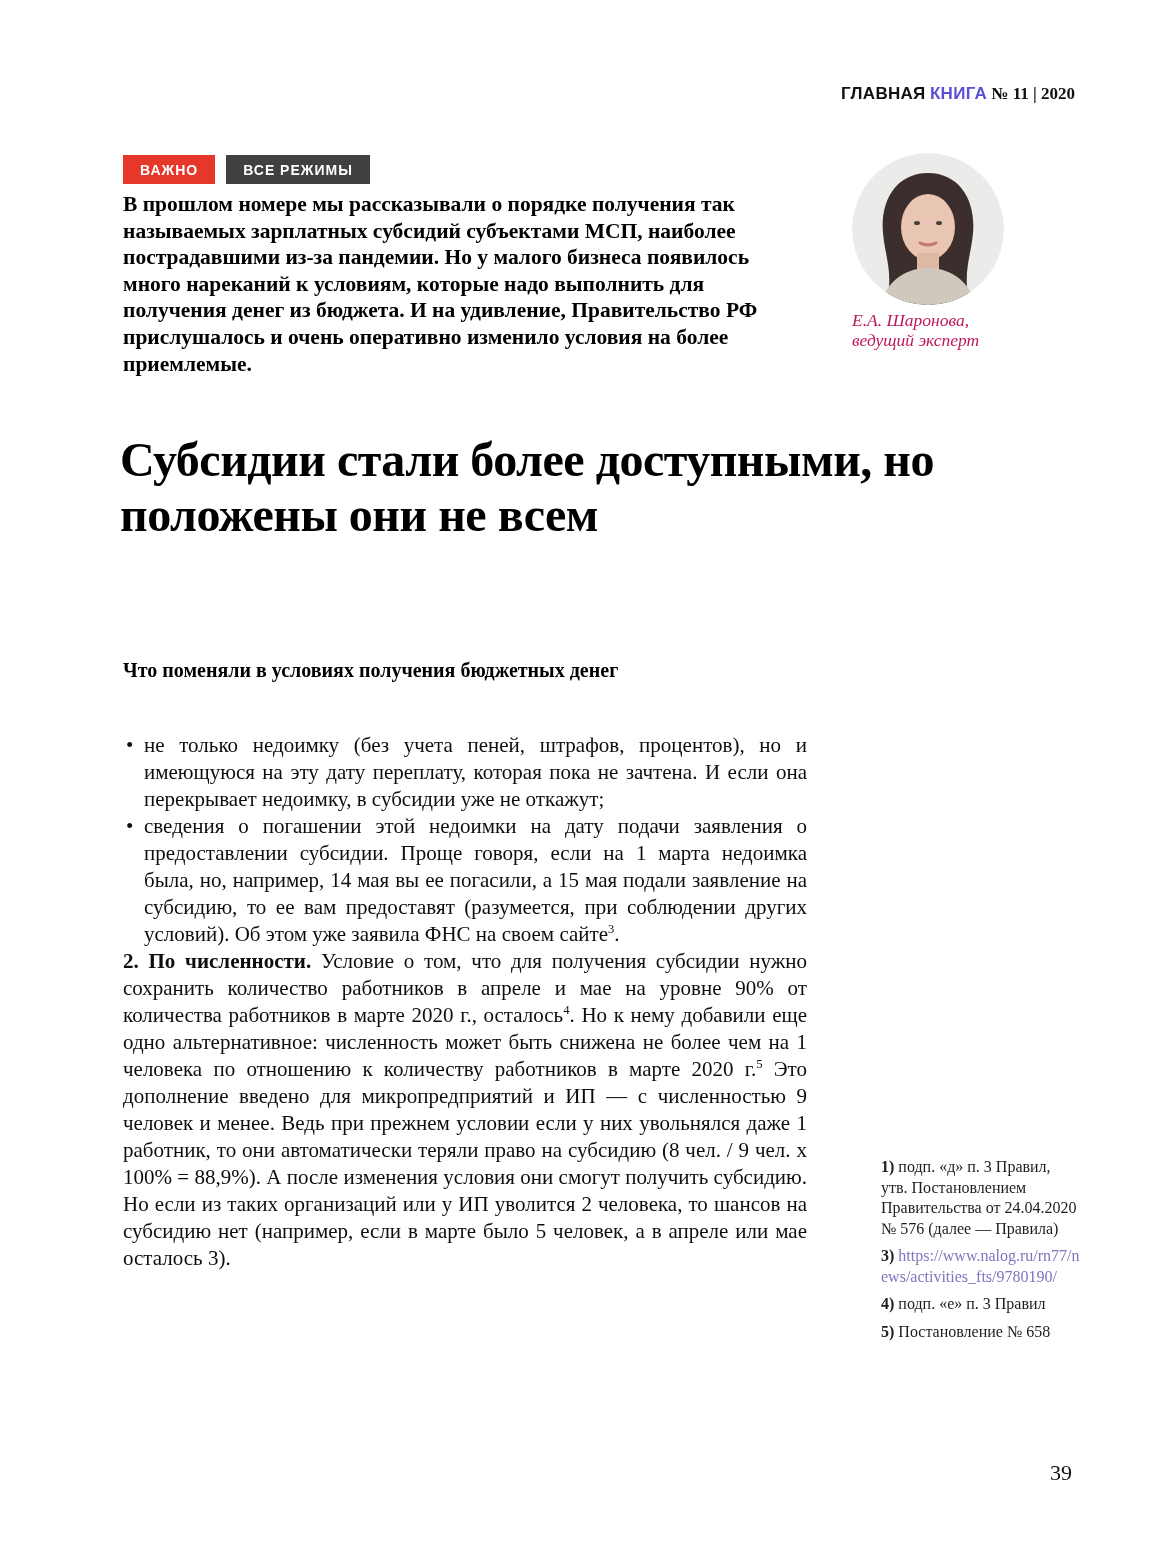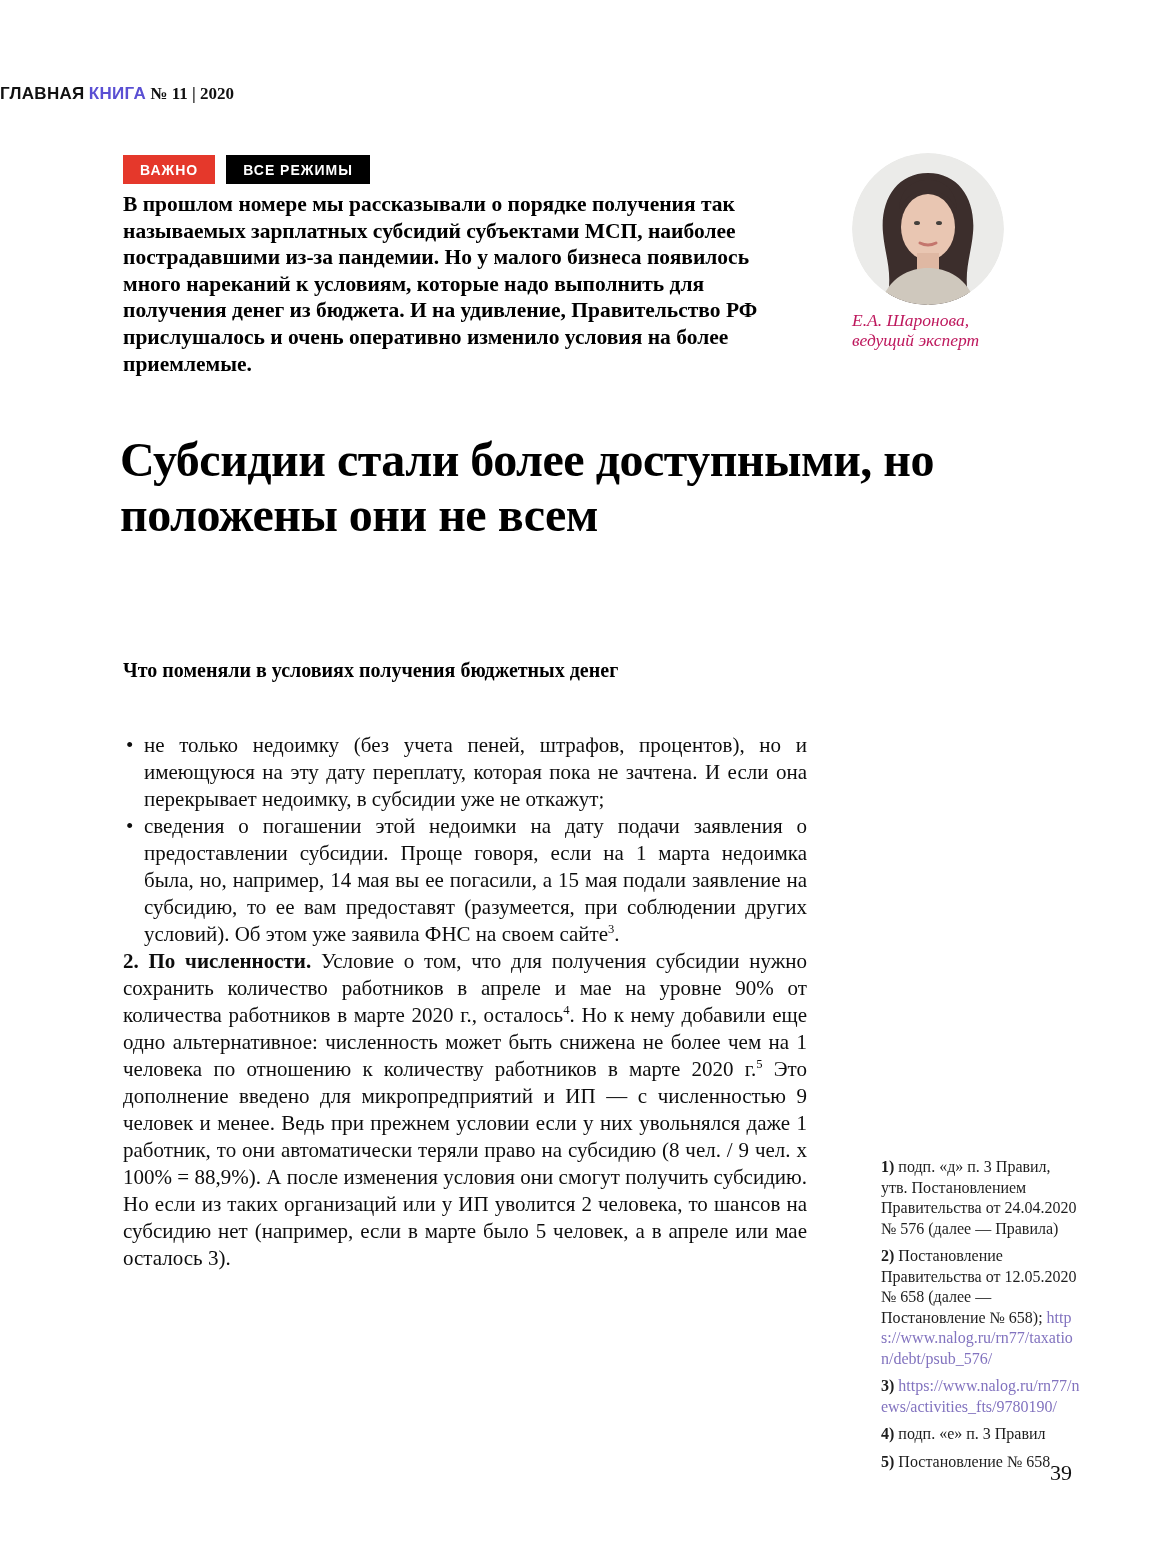--- a/index.html
+++ b/index.html
@@ -1,20 +1,20 @@
 <!DOCTYPE html>
 <html><head>
 <meta charset="utf-8">
 <style>
   html,body { margin:0; padding:0; background:#fff; }
   .page { position:relative; width:1163px; height:1559px; background:#ffffff;
           font-family:"Liberation Serif", serif; color:#111; overflow:hidden; }
 
   
-  .header { position:absolute; top:84px; left:0; right:88px; 
+  .header { position:absolute; top:84px; left:0; right:88px; text-align:right;
             font-size:17px; font-weight:bold; white-space:nowrap; }
   .brand-sans { font-family:"Liberation Sans", sans-serif; letter-spacing:.3px; }
   .issue { font-family:"Liberation Serif", serif; }
 
   
   .badges { position:absolute; top:155px; left:123px; display:flex; gap:11px;
             font-family:"Liberation Sans", sans-serif; }
   .badge { color:#fff; font-weight:bold; font-size:14px; letter-spacing:1px;
            padding:8px 17px 7px; line-height:1; }
 
@@ -62,21 +62,21 @@
 
   <div class="header">
     <span class="brand-sans">ГЛАВНАЯ</span>
     <span> </span>
     <span class="brand-sans" id="brand-purple" style="color: rgb(90, 79, 211);">КНИГА</span>
     <span class="issue"> № 11 | 2020</span>
   </div>
 
   <div class="badges" id="badges">
       <div class="badge" style="background: rgb(229, 56, 43);">ВАЖНО</div>
-      <div class="badge" style="background: #000000;">ВСЕ РЕЖИМЫ</div>
+      <div class="badge" style="background: #404040;">ВСЕ РЕЖИМЫ</div>
     </div>
 
   <div class="intro">В прошлом номере мы рассказывали о порядке получения так называемых зарплатных субсидий субъектами МСП, наиболее пострадавшими из-за пандемии. Но у малого бизнеса появилось много нареканий к условиям, которые надо выполнить для получения денег из бюджета. И на удивление, Правительство РФ прислушалось и очень оперативно изменило условия на более приемлемые.</div>
 
   <div class="photo">
     <svg width="152" height="152" viewBox="0 0 152 152">
       <defs>
           <clipPath id="pc">
             <circle cx="76" cy="76" r="76"></circle>
           </clipPath>
@@ -105,21 +105,20 @@
   <div class="section-heading">Что поменяли в условиях получения бюджетных денег</div>
 
   <div class="article" id="article">
       <div class="li"><span>не только недоимку (без учета пеней, штрафов, процентов), но и имеющуюся на эту дату переплату, которая пока не зачтена. И если она перекрывает недоимку, в субсидии уже не откажут;</span></div>
       <div class="li"><span>сведения о погашении этой недоимки на дату подачи заявления о предоставлении субсидии. Проще говоря, если на 1 марта недоимка была, но, например, 14 мая вы ее погасили, а 15 мая подали заявление на субсидию, то ее вам предоставят (разумеется, при соблюдении других условий). Об этом уже заявила ФНС на своем сайте</span><sup>3</sup><span>.</span></div>
       <p class="p"><b>2. По численности. </b><span>Условие о том, что для получения субсидии нужно сохранить количество работников в апреле и мае на уровне 90% от количества работников в марте 2020 г., осталось</span><sup>4</sup><span>. Но к нему добавили еще одно альтернативное: численность может быть снижена не более чем на 1 человека по отношению к количеству работников в марте 2020 г.</span><sup>5</sup><span> Это дополнение введено для микропредприятий и ИП — с численностью 9 человек и менее. Ведь при прежнем условии если у них увольнялся даже 1 работник, то они автоматически теряли право на субсидию (8 чел. / 9 чел. x 100% = 88,9%). А после изменения условия они смогут получить субсидию. Но если из таких организаций или у ИП уволится 2 человека, то шансов на субсидию нет (например, если в марте было 5 человек, а в апреле или мае осталось 3).</span></p>
     </div>
 
   <div class="footnotes" id="footnotes">
       <div class="fn"><span class="fn-num">1) </span><span>подп. «д» п. 3 Правил, утв. Постановлением Правительства от 24.04.2020 № 576 (далее — Правила)</span></div>
-      <div class="fn"><span class="fn-num">2) </span><span>Постановление Правительства от 12.05.2020 № 658 (далее — Постановление № 658); </span><a href="#" style="color: rgb(130, 115, 191);">https://www.nalog.ru/rn77/taxation/debt/psub_576/</a></div>
       <div class="fn"><span class="fn-num">3) </span><a href="#" style="color: rgb(130, 115, 191);">https://www.nalog.ru/rn77/news/activities_fts/9780190/</a></div>
       <div class="fn"><span class="fn-num">4) </span><span>подп. «е» п. 3 Правил</span></div>
       <div class="fn"><span class="fn-num">5) </span><span>Постановление № 658</span></div>
     </div>
 
   <div class="page-number">39</div>
 
 </div>
 
 </body></html>

